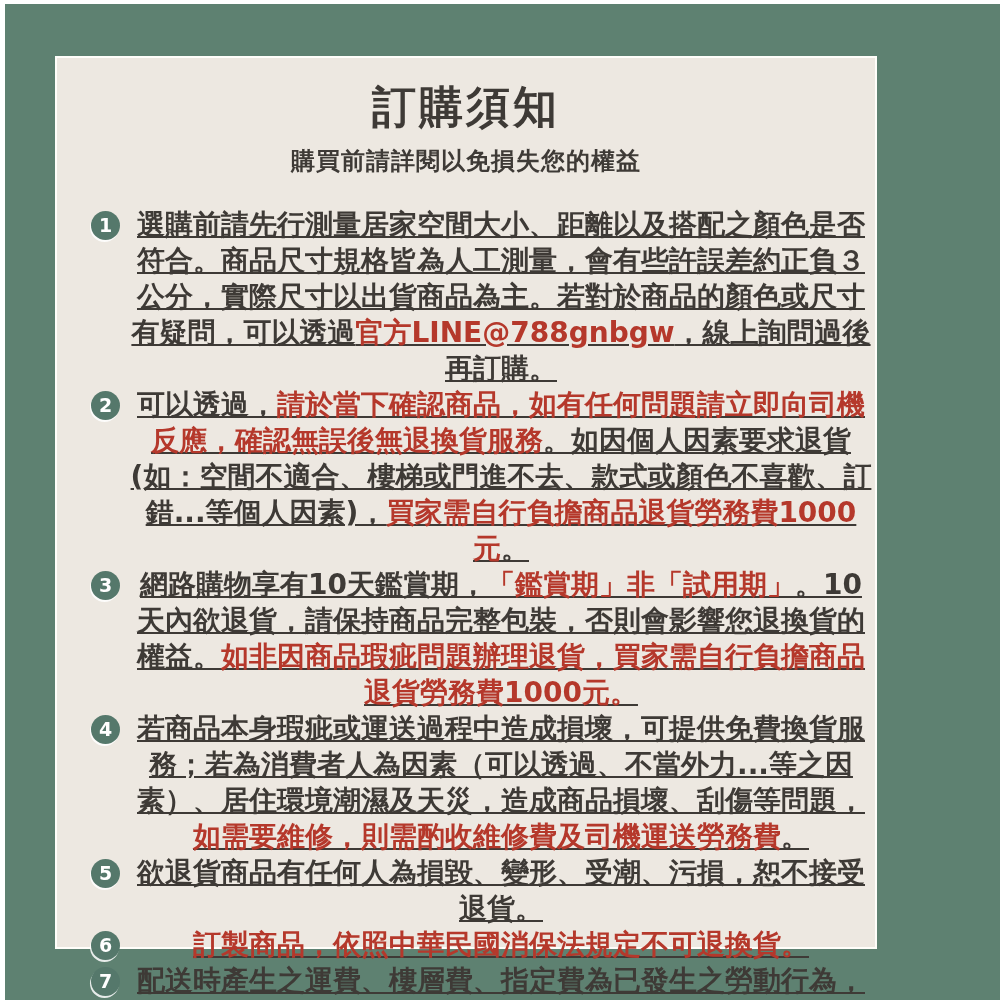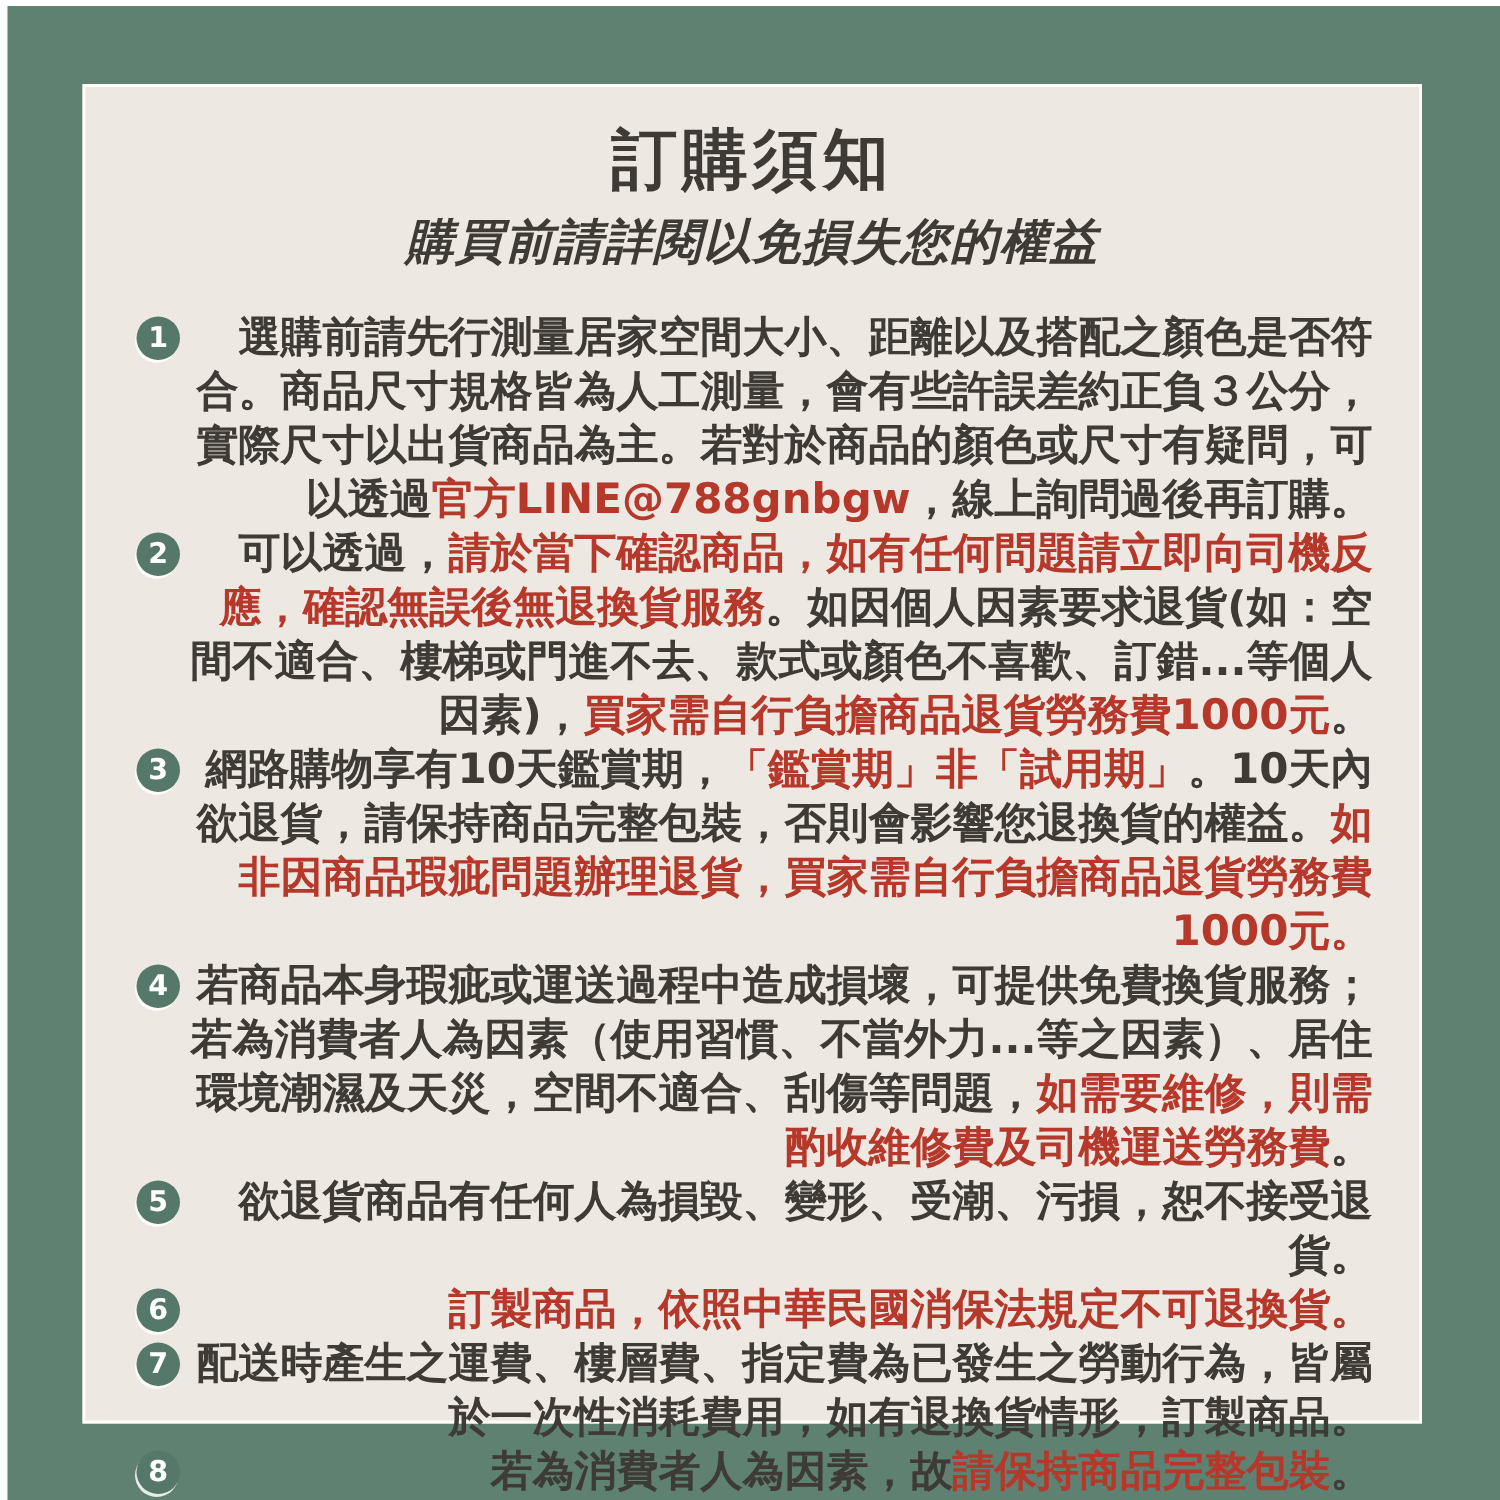--- a/index.html
+++ b/index.html
@@ -20,42 +20,41 @@
     overflow: hidden;
   }
   .frame {
     position: absolute;
     left: 5px; top: 4px; right: 0; bottom: 0;
     background: var(--frame-green);
   }
   .card {
     position: absolute;
     left: 50px; top: 52px;
-    width: 893px; height: 893px;
+    width: 822px; height: 893px;
     background: var(--card-bg);
     border: 2px solid var(--card-border);
   }
   .title {
     margin-top: 26px;
     text-align: center;
     font-size: 44px;
     line-height: 46px;
     font-weight: 800;
     letter-spacing: 3px;
     color: var(--text-dark);
   }
   .subtitle {
     margin-top: 14px;
     text-align: center;
-    font-size: 32px;
+    font-size: 24px;
     line-height: 34px;
     font-weight: 800;
     letter-spacing: 1px;
     color: var(--text-dark);
-    font-style: italic;
   }
   .list {
     margin-top: 29px;
     padding-left: 34px;
   }
   .item {
     display: flex;
     align-items: flex-start;
   }
   .badge {
@@ -72,21 +71,22 @@
     font-weight: 700;
     box-shadow: -1px 2px 0 rgba(255,255,255,0.85);
   }
   .itext {
     width: 788px;
     font-size: 28px;
     line-height: 36px;
     font-weight: 700;
     color: var(--text-dark);
     letter-spacing: 0px;
-    text-align: right;
+    text-align: center;
+    text-decoration: underline;
   }
   .itext .red { color: var(--accent-red); }
   .itext .dark { color: var(--text-dark); }
 </style>
 </head>
 <body>
 
 <div class="frame">
   <div class="card">
     <div class="title">訂購須知</div>
@@ -99,21 +99,21 @@
         <div class="item">
           <span class="badge">2</span>
           <div class="itext"><span class="dark">可以透過，</span><span class="red">請於當下確認商品，如有任何問題請立即向司機反應，確認無誤後無退換貨服務</span><span class="dark">。如因個人因素要求退貨(如：空間不適合、樓梯或門進不去、款式或顏色不喜歡、訂錯...等個人因素)，</span><span class="red">買家需自行負擔商品退貨勞務費1000元</span><span class="dark">。</span></div>
         </div>
         <div class="item">
           <span class="badge">3</span>
           <div class="itext"><span class="dark">網路購物享有10天鑑賞期，</span><span class="red">「鑑賞期」非「試用期」</span><span class="dark">。10天內欲退貨，請保持商品完整包裝，否則會影響您退換貨的權益。</span><span class="red">如非因商品瑕疵問題辦理退貨，買家需自行負擔商品退貨勞務費1000元。</span></div>
         </div>
         <div class="item">
           <span class="badge">4</span>
-          <div class="itext"><span class="dark">若商品本身瑕疵或運送過程中造成損壞，可提供免費換貨服務；若為消費者人為因素（使用習慣、不當外力...等之因素）、居住環境潮濕及天災，空間不適合、刮傷等問題，</span><span class="red">如需要維修，則需酌收維修費及司機運送勞務費</span><span class="dark">。</span></div>
+          <div class="itext"><span class="dark">若商品本身瑕疵或運送過程中造成損壞，可提供免費換貨服務；若為消費者人為因素（可以透過、不當外力...等之因素）、居住環境潮濕及天災，造成商品損壞、刮傷等問題，</span><span class="red">如需要維修，則需酌收維修費及司機運送勞務費</span><span class="dark">。</span></div>
         </div>
         <div class="item">
           <span class="badge">5</span>
           <div class="itext"><span class="dark">欲退貨商品有任何人為損毀、變形、受潮、污損，恕不接受退貨。</span></div>
         </div>
         <div class="item">
           <span class="badge">6</span>
           <div class="itext"><span class="red">訂製商品，依照中華民國消保法規定不可退換貨。</span></div>
         </div>
         <div class="item">

